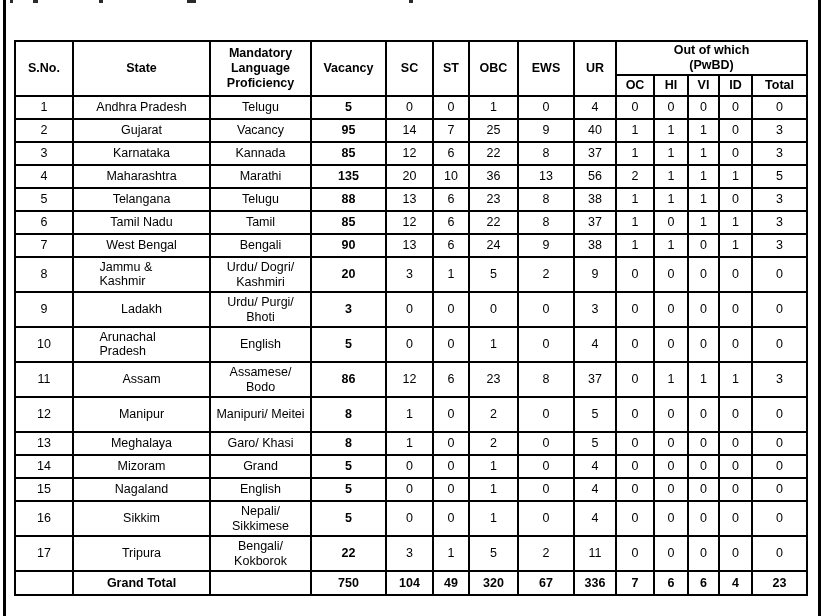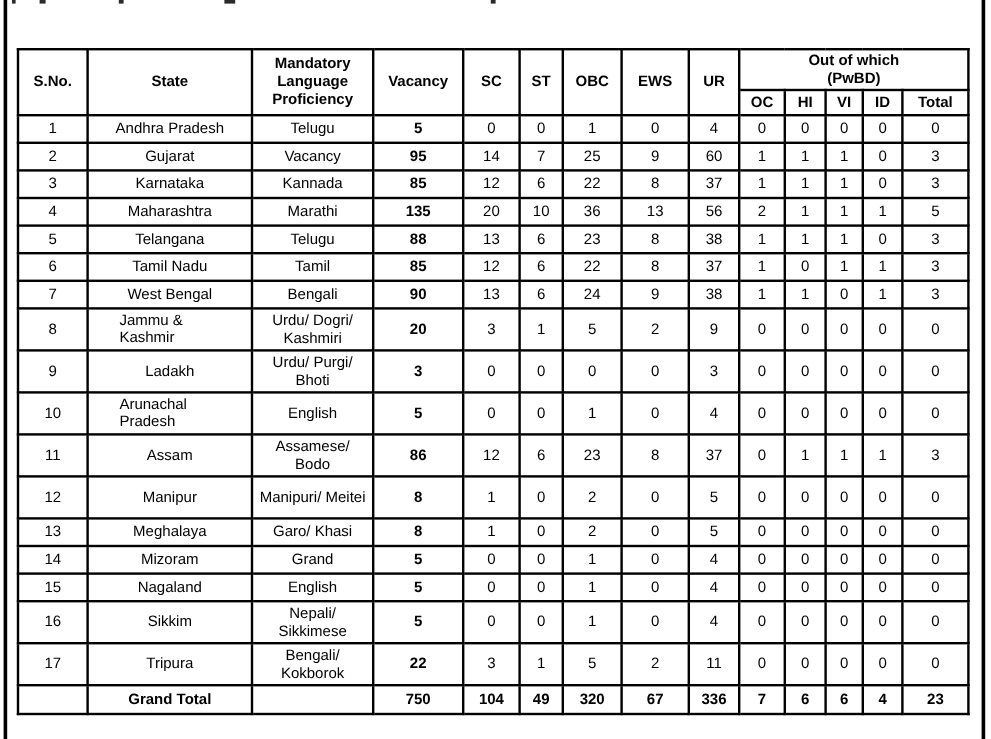--- a/index.html
+++ b/index.html
@@ -115,21 +115,21 @@
     </tr>
         <tr>
       <td>2</td>
       <td class="al"><span class="state-text">Gujarat</span></td>
       <td class="lang"><span class="lang-text">Vacancy</span></td>
       <td class="vac">95</td>
       <td>14</td>
       <td>7</td>
       <td>25</td>
       <td>9</td>
-      <td>60</td>
+      <td>40</td>
       <td>1</td>
       <td>1</td>
       <td>1</td>
       <td>0</td>
       <td class="tot">3</td>
     </tr>
         <tr>
       <td>3</td>
       <td class="al"><span class="state-text">Karnataka</span></td>
       <td class="lang"><span class="lang-text">Kannada</span></td>

